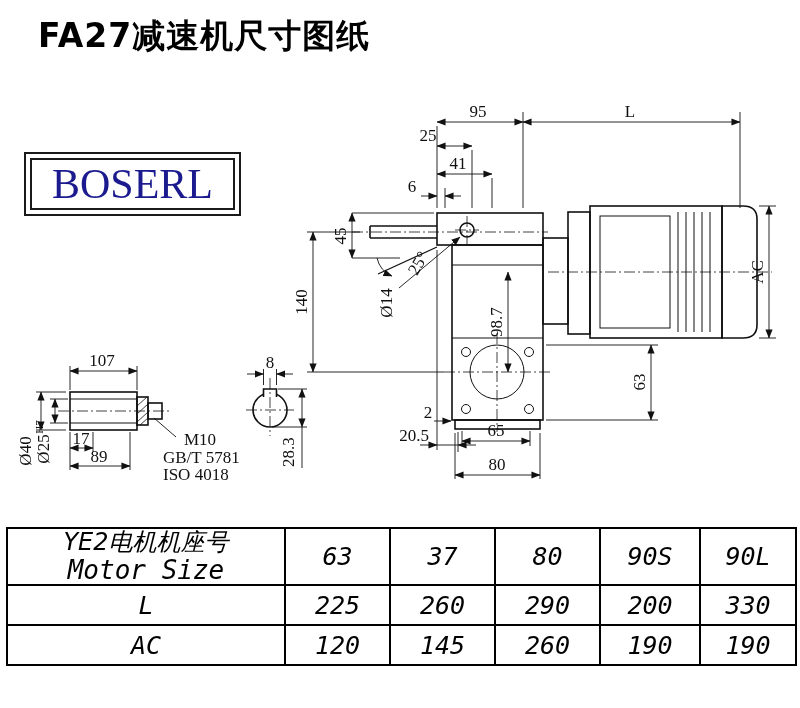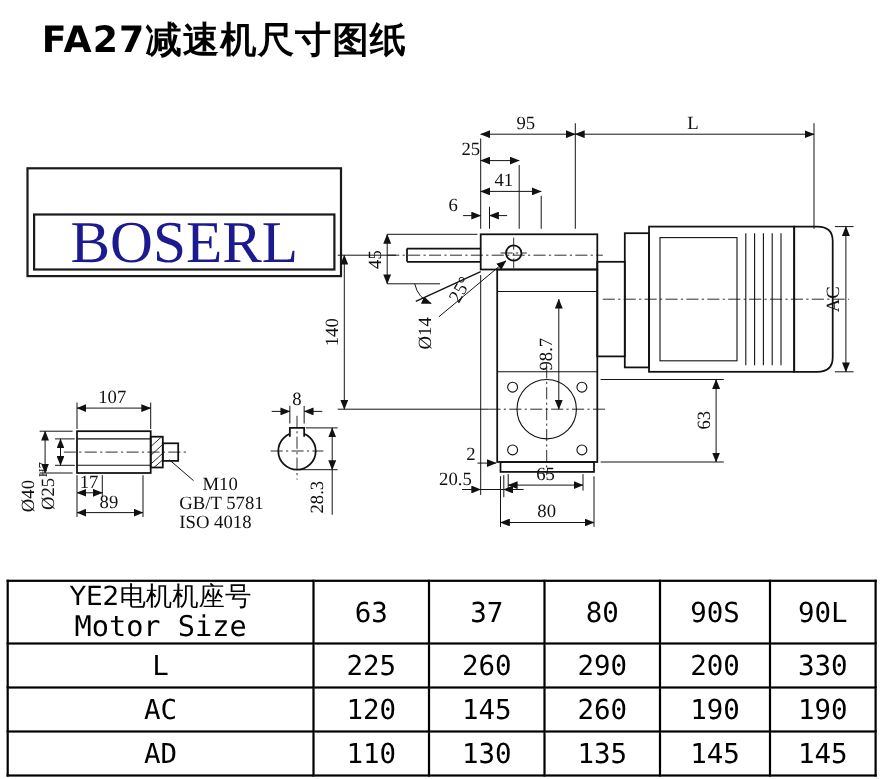--- a/index.html
+++ b/index.html
@@ -10,33 +10,33 @@
   }
   .title {
     position:absolute; left:38px; top:14px;
     font-size:33px; font-weight:bold; letter-spacing:1px;
   }
   .logo {
     position:absolute; left:24px; top:152px;
     border:2px solid #1a1a1a; padding:4px; background:#fff;
   }
   .logo-inner {
-    border:2px solid #1a1a1a; padding:0 32px;
+    border:2px solid #1a1a1a; padding:0 20px;
     font-family:"Liberation Serif", serif;
-    font-size:54px; line-height:48px; font-weight:normal;margin-top:36px;
+    font-size:42px; line-height:48px; font-weight:normal;
   }
   .drawing { position:absolute; left:0; top:85px; }
   .size-table {
     position:absolute; left:6px; top:527px; width:789px;
     border-collapse:collapse; table-layout:fixed; text-align:center;
   }
   .size-table th, .size-table td {
     border:2px solid #000; font-weight:normal;
     font-family:"DejaVu Sans Mono", monospace; font-size:25px;
-    vertical-align:middle; padding:0;
+    vertical-align:middle; padding:0;font-style:italic;
   }
   .size-table tr.hdr th { height:57px; }
   .size-table tr.data td { height:40px; }
   .label-cell .cn { font-family:"DejaVu Sans", sans-serif; font-size:24px; line-height:27px; }
   .label-cell .en { font-family:"DejaVu Sans Mono", monospace; font-size:26px; line-height:28px; }
 </style>
 </head>
 <body>
 
 <h1 class="title">FA27减速机尺寸图纸</h1>
@@ -242,22 +242,14 @@
       <td>330</td>
     </tr>
     <tr class="data">
       <td class="label-cell">AC</td>
       <td>120</td>
       <td>145</td>
       <td>260</td>
       <td>190</td>
       <td>190</td>
     </tr>
-    <tr class="data">
-      <td class="label-cell">AD</td>
-      <td>110</td>
-      <td>130</td>
-      <td>135</td>
-      <td>145</td>
-      <td>145</td>
-    </tr>
   </tbody>
 </table>
 
 </body></html>

